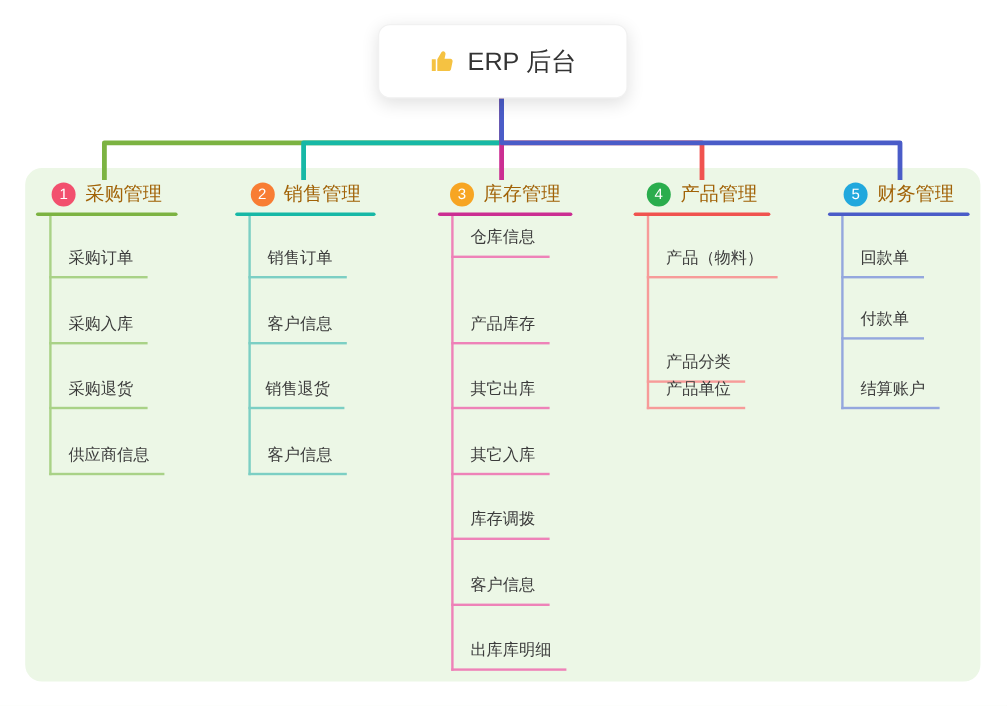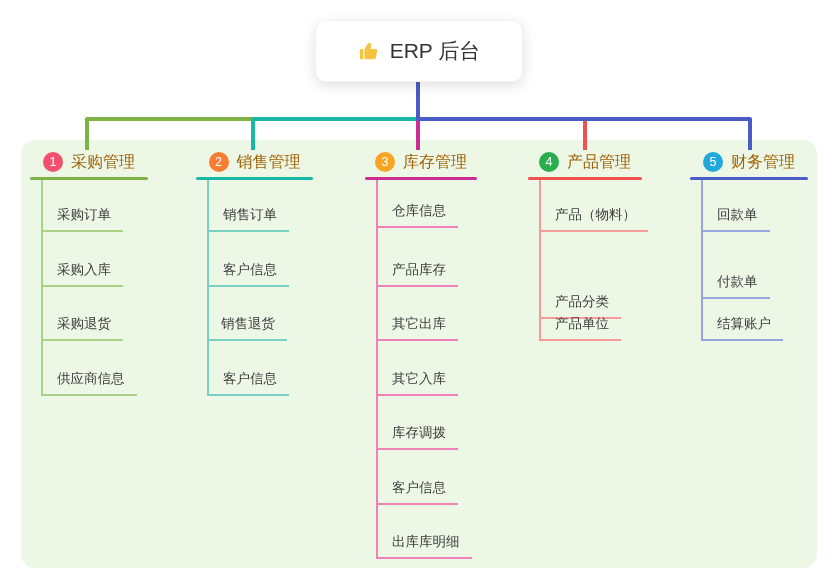--- a/index.html
+++ b/index.html
@@ -67,21 +67,21 @@
       <div class="child-item" style="left: 207px; top: 204px; border-bottom: 2px solid rgb(124, 207, 196);">销售订单</div>
       <div class="child-item" style="left: 207px; top: 259px; border-bottom: 2px solid rgb(124, 207, 196);">客户信息</div>
       <div class="child-item" style="left: 207px; top: 313px; border-bottom: 2px solid rgb(124, 207, 196); padding-left: 14px;">销售退货</div>
       <div class="child-item" style="left: 207px; top: 368px; border-bottom: 2px solid rgb(124, 207, 196);">客户信息</div>
       <div class="child-vline" style="left: 207px; top: 180px; height: 216px; background: rgb(124, 207, 196);"></div>
       <div class="branch-head" style="left: 365px; top: 149px; width: 112px;">
         <span class="badge" style="background: rgb(247, 165, 35);">3</span>
         <span class="branch-title">库存管理</span>
       </div>
       <div class="branch-underline" style="left: 365px; top: 177px; width: 112px; background: rgb(203, 46, 146);"></div>
-      <div class="child-item" style="left: 376px; top: 200px; border-bottom: 2px solid rgb(238, 130, 184);">仓库信息</div>
+      <div class="child-item" style="left: 376px; top: 187px; border-bottom: 2px solid rgb(238, 130, 184);">仓库信息</div>
       <div class="child-item" style="left: 376px; top: 259px; border-bottom: 2px solid rgb(238, 130, 184); font-family: Liberation Serif, serif;">产品库存</div>
       <div class="child-item" style="left: 376px; top: 313px; border-bottom: 2px solid rgb(238, 130, 184);">其它出库</div>
       <div class="child-item" style="left: 376px; top: 368px; border-bottom: 2px solid rgb(238, 130, 184); font-family: Liberation Serif, serif;">其它入库</div>
       <div class="child-item" style="left: 376px; top: 422px; border-bottom: 2px solid rgb(238, 130, 184);">库存调拨</div>
       <div class="child-item" style="left: 376px; top: 477px; border-bottom: 2px solid rgb(238, 130, 184);">客户信息</div>
       <div class="child-item" style="left: 376px; top: 531px; border-bottom: 2px solid rgb(238, 130, 184);">出库库明细</div>
       <div class="child-vline" style="left: 376px; top: 180px; height: 379px; background: rgb(238, 130, 184);"></div>
       <div class="branch-head" style="left: 528px; top: 149px; width: 114px;">
         <span class="badge" style="background: rgb(42, 173, 77);">4</span>
         <span class="branch-title">产品管理</span>
@@ -90,17 +90,17 @@
       <div class="child-item" style="left: 539px; top: 204px; border-bottom: 2px solid rgb(247, 155, 153);">产品（物料）</div>
       <div class="child-item" style="left: 539px; top: 259px; border-bottom: 2px solid rgb(247, 155, 153); margin-top: 32px;">产品分类</div>
       <div class="child-item" style="left: 539px; top: 313px; border-bottom: 2px solid rgb(247, 155, 153);">产品单位</div>
       <div class="child-vline" style="left: 539px; top: 180px; height: 161px; background: rgb(247, 155, 153);"></div>
       <div class="branch-head" style="left: 690px; top: 149px; width: 118px;">
         <span class="badge" style="background: rgb(33, 168, 221);">5</span>
         <span class="branch-title">财务管理</span>
       </div>
       <div class="branch-underline" style="left: 690px; top: 177px; width: 118px; background: rgb(74, 92, 200);"></div>
       <div class="child-item" style="left: 701px; top: 204px; border-bottom: 2px solid rgb(148, 167, 222);">回款单</div>
-      <div class="child-item" style="left: 701px; top: 271px; border-bottom: 2px solid rgb(148, 167, 222);">付款单</div>
+      <div class="child-item" style="left: 701px; top: 255px; border-bottom: 2px solid rgb(148, 167, 222);">付款单</div>
       <div class="child-item" style="left: 701px; top: 313px; border-bottom: 2px solid rgb(148, 167, 222);">结算账户</div>
       <div class="child-vline" style="left: 701px; top: 180px; height: 161px; background: rgb(148, 167, 222);"></div>
     </div>
 </div>
 
 </body></html>

